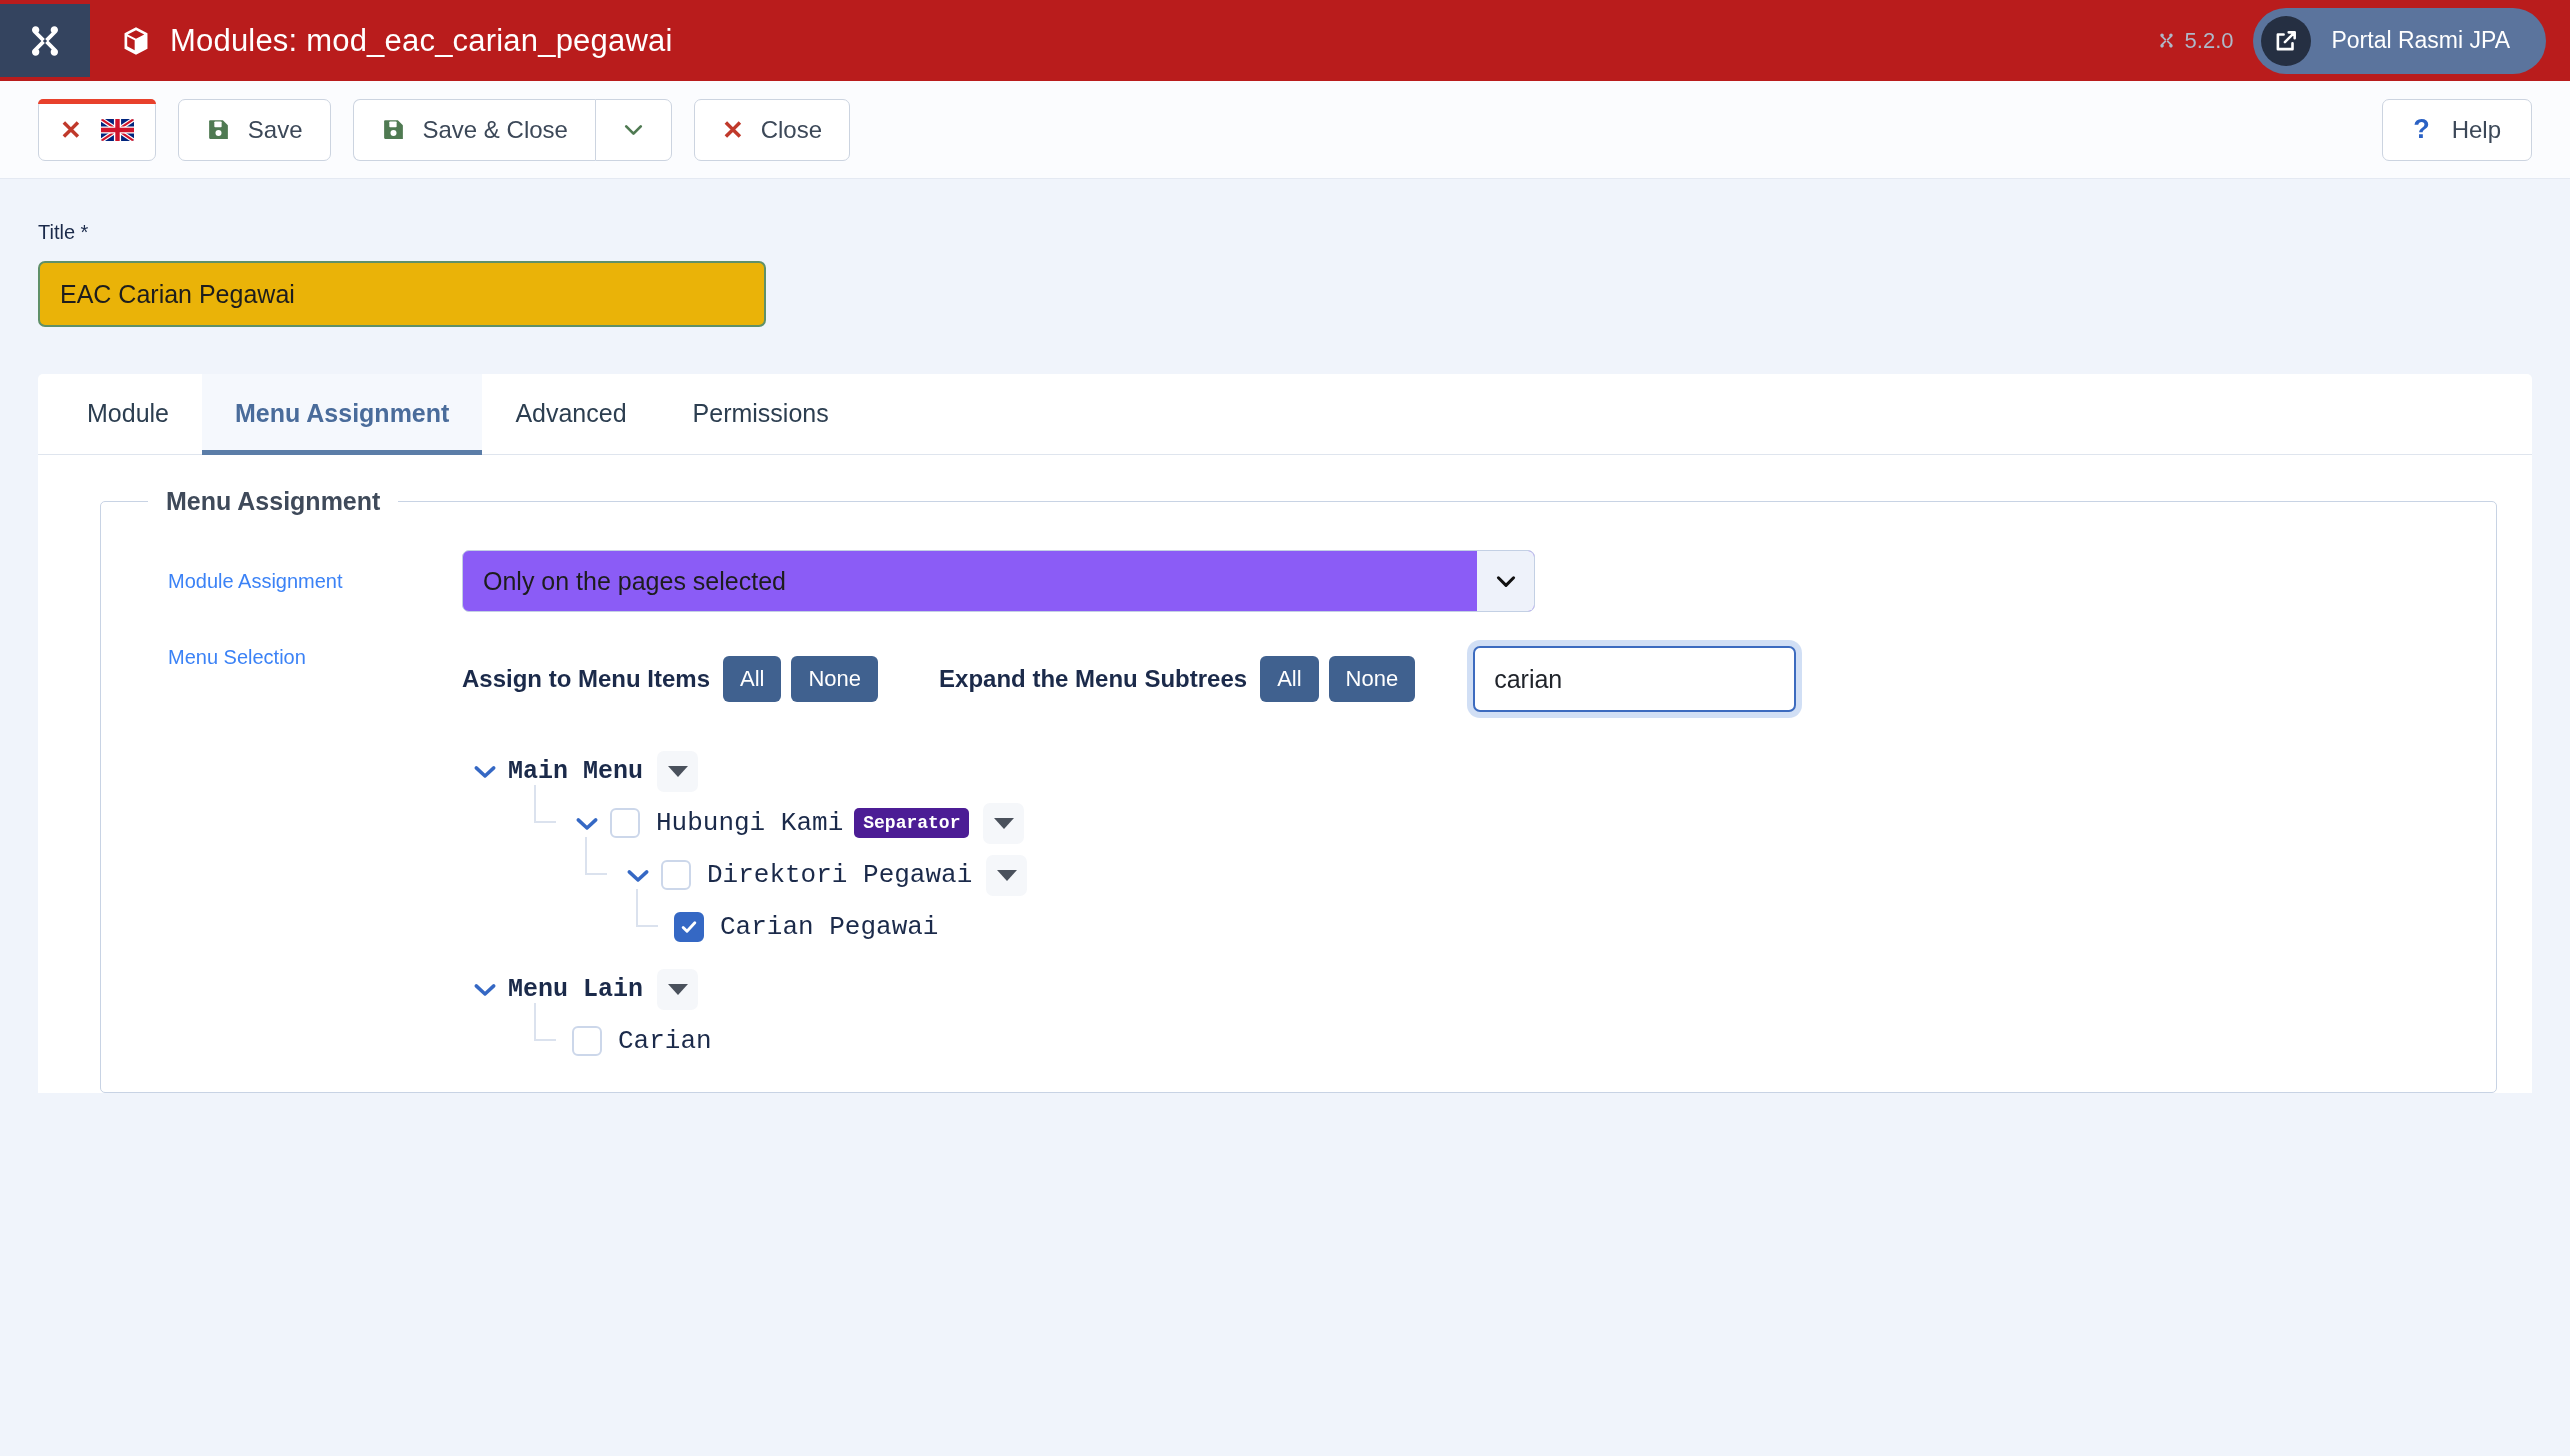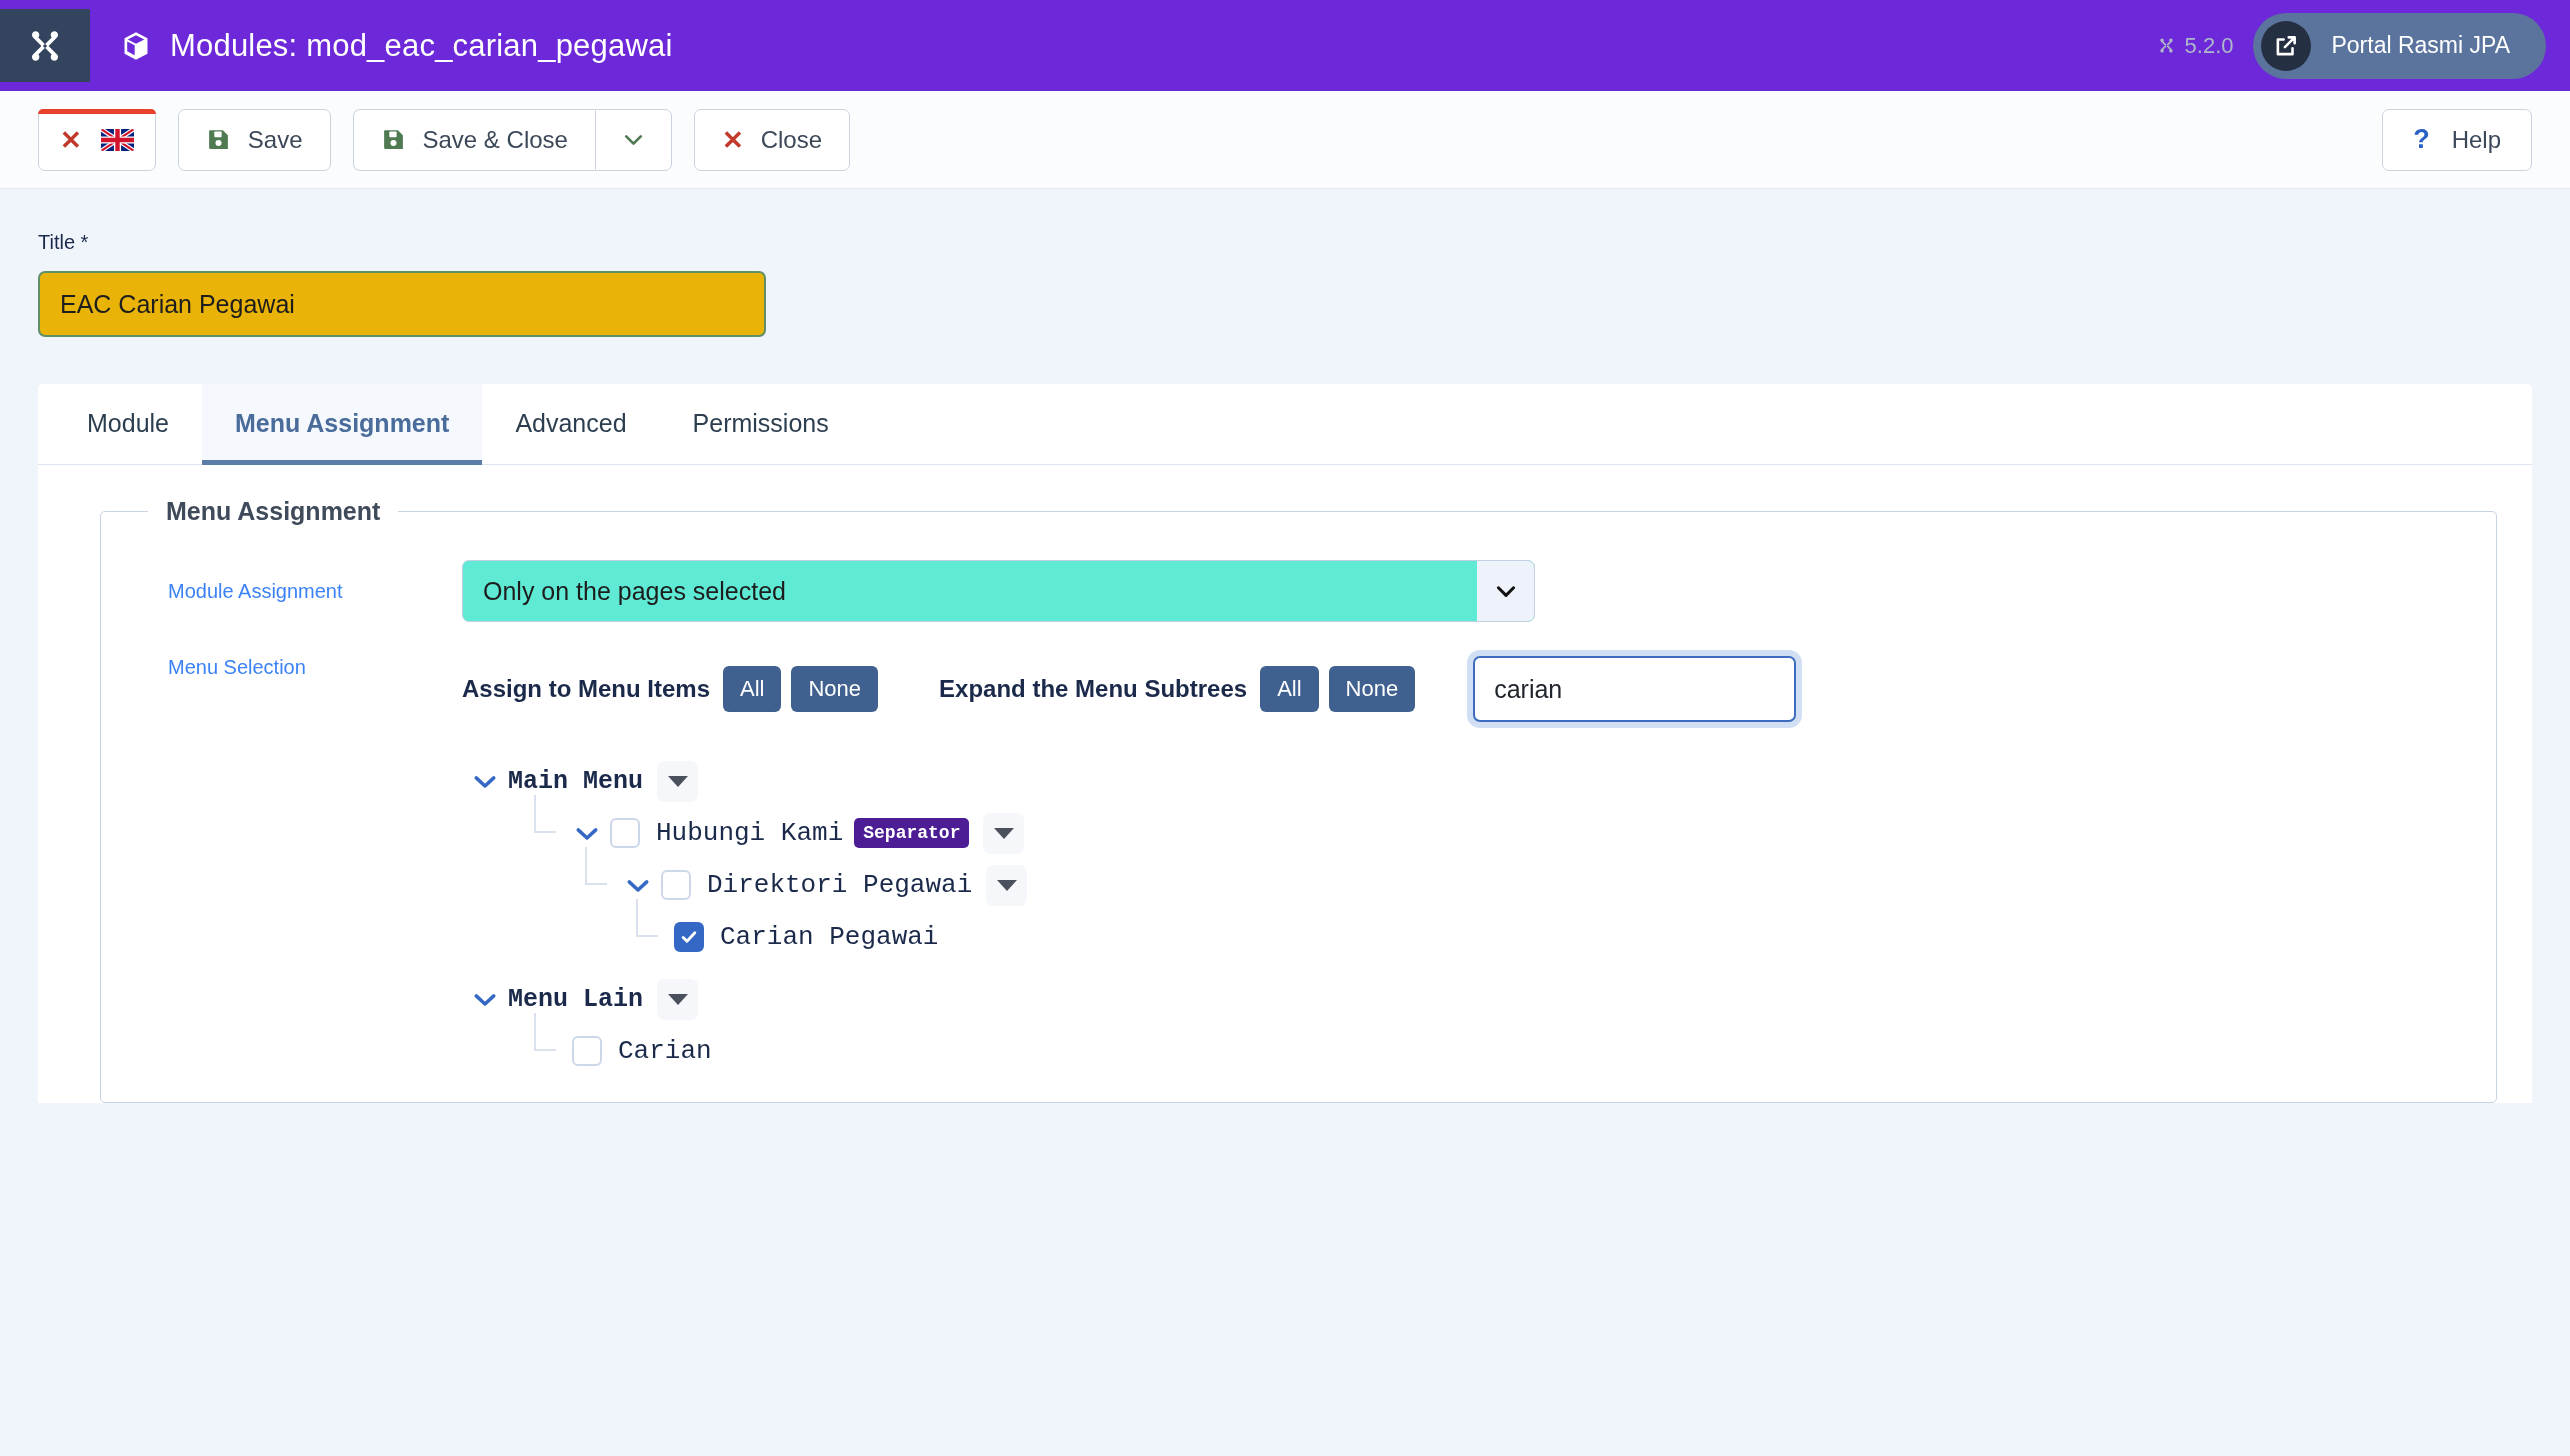--- a/index.html
+++ b/index.html
@@ -5,22 +5,22 @@
   * { box-sizing: border-box; margin: 0; padding: 0; }
   html, body {
     width: 2570px; height: 1456px;
     font-family: "Liberation Sans", sans-serif;
     background: #f0f4fb;
     overflow: hidden;
   }
 
   
   .header {
-    height: 91px;
-    background: #6d28d9;
+    height: 81px;
+    background: #b91c1c;
     display: flex;
     align-items: center;
     position: relative;
   }
   .logo-box {
     width: 90px; height: 73px;
     background: #34445f;
     display: flex; align-items: center; justify-content: center;
     flex-shrink: 0;
   }
@@ -178,21 +178,21 @@
 
   .form-row { display: flex; align-items: center; margin-top: 24px; padding-left: 67px; }
   .form-label { width: 294px; font-size: 20px; color: #3b82f6; flex-shrink: 0; }
   .select-wrap {
     position: relative; width: 1073px; height: 62px;
   }
   .select-box {
     width: 100%; height: 100%;
     border: 1px solid #c3d0e4;
     border-radius: 7px;
-    background: #5eead4;
+    background: #8b5cf6;
     font-size: 25px;
     color: #1d1d1d;
     display: flex; align-items: center;
     padding: 0 20px;
     cursor: pointer;
   }
   .select-arrow {
     position: absolute; right: 1px; top: 1px; bottom: 1px; width: 57px;
     background: #eef2fa;
     border-radius: 0 6px 6px 0;

